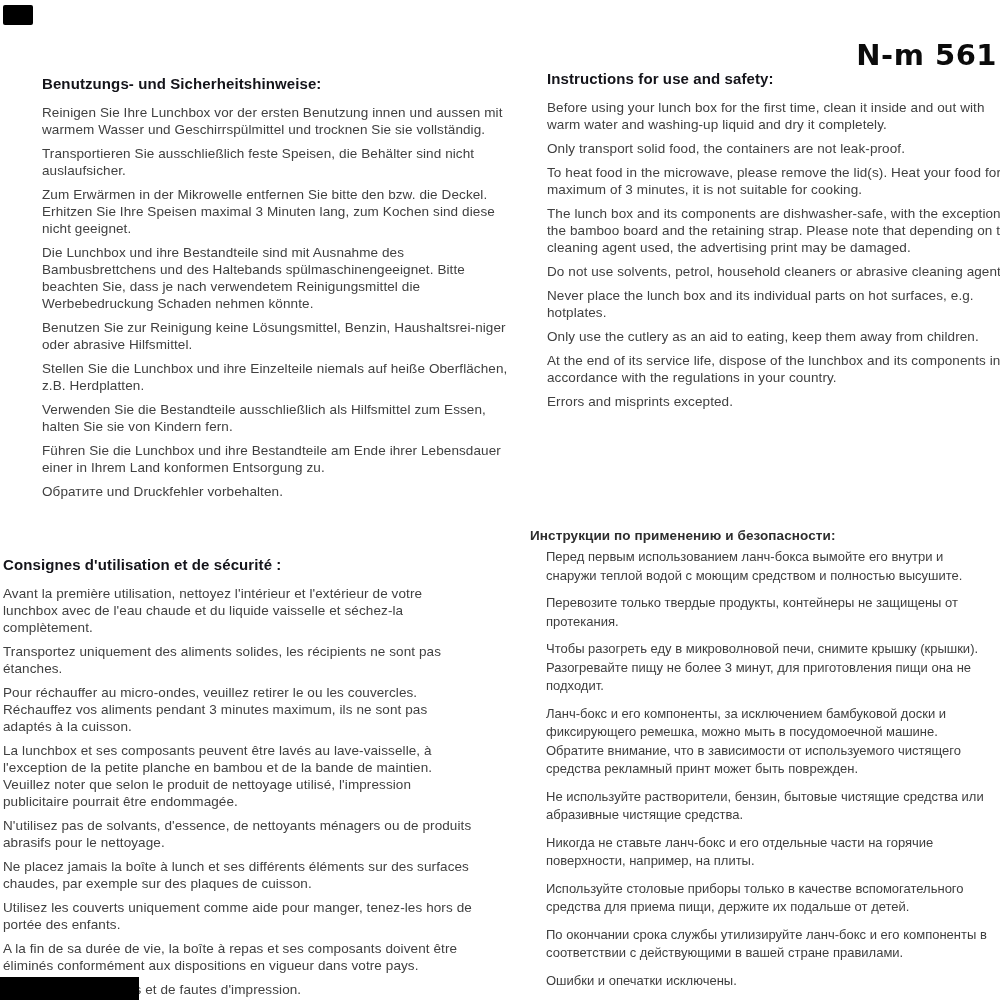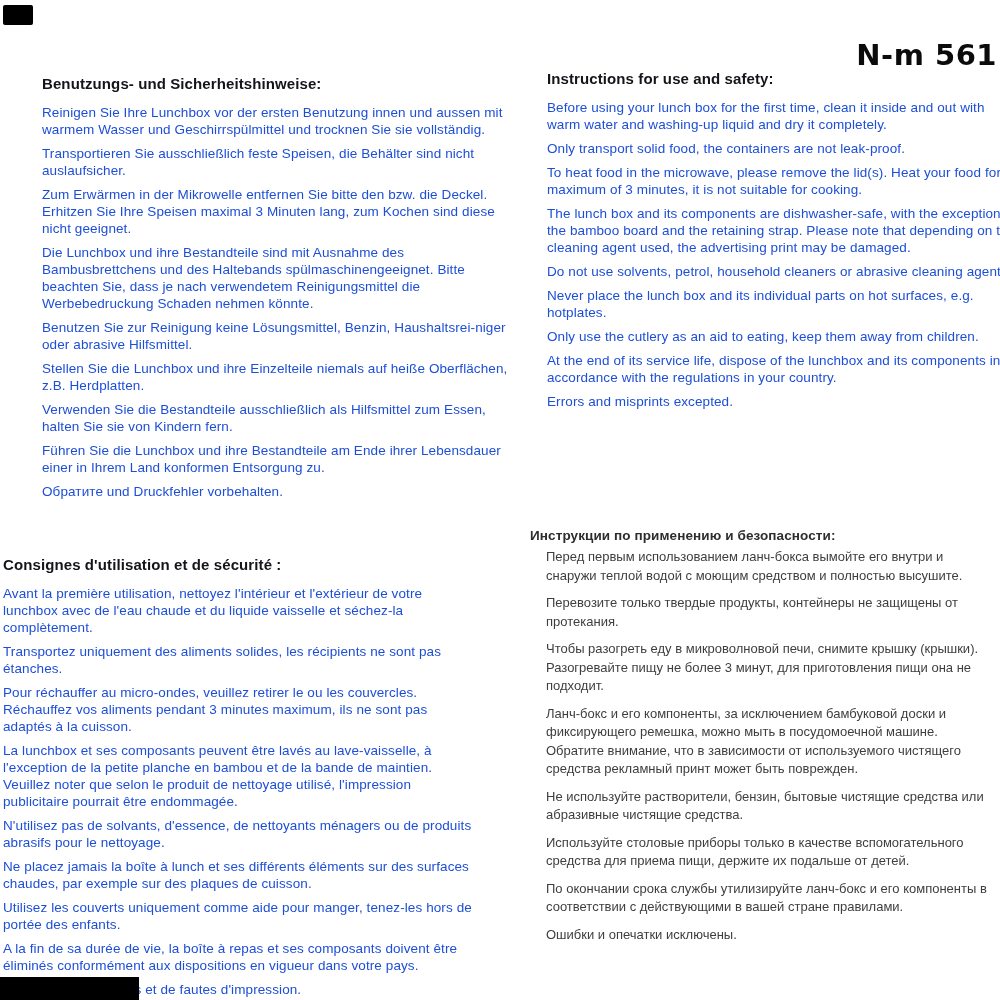--- a/index.html
+++ b/index.html
@@ -35,21 +35,21 @@
     margin: 0 0 12px 0;
     font-size: 15px;
     font-weight: bold;
     color: #14141a;
     letter-spacing: 0.1px;
   }
   .col p {
     margin: 0 0 7px 0;
     font-size: 13.5px;
     line-height: 17px;
-    color: #1d4ed8;
+    color: #404040;
     letter-spacing: 0.1px;
   }
   .german  { left: 3px;   top: 75px; margin-left: 39px;  }
   .english { left: 530px; top: 70px; margin-left: 17px;  }
   .french  { left: 3px;   top: 522px; margin-top: 34px; }
   .russian { left: 530px; top: 528px; width: 466px; }
   .russian h2 {
     font-size: 13.5px;
     color: #2d2d2d;
     margin-bottom: 5px;
@@ -134,20 +134,21 @@
   </section>
 
   <section class="col russian">
     <h2>Инструкции по применению и безопасности:</h2>
     <div>
         <p>Перед первым использованием ланч-бокса вымойте его внутри и снаружи теплой водой с моющим средством и полностью высушите.</p>
         <p>Перевозите только твердые продукты, контейнеры не защищены от протекания.</p>
         <p>Чтобы разогреть еду в микроволновой печи, снимите крышку (крышки). Разогревайте пищу не более 3 минут, для приготовления пищи она не подходит.</p>
         <p>Ланч-бокс и его компоненты, за исключением бамбуковой доски и фиксирующего ремешка, можно мыть в посудомоечной машине. Обратите внимание, что в зависимости от используемого чистящего средства рекламный принт может быть поврежден.</p>
         <p>Не используйте растворители, бензин, бытовые чистящие средства или абразивные чистящие средства.</p>
+        <p>Никогда не ставьте ланч-бокс и его отдельные части на горячие поверхности, например, на плиты.</p>
         <p>Используйте столовые приборы только в качестве вспомогательного средства для приема пищи, держите их подальше от детей.</p>
         <p>По окончании срока службы утилизируйте ланч-бокс и его компоненты в соответствии с действующими в вашей стране правилами.</p>
         <p>Ошибки и опечатки исключены.</p>
       </div>
   </section>
 
   <div class="mark mark-bottom-left"></div>
 
 </div>
 

